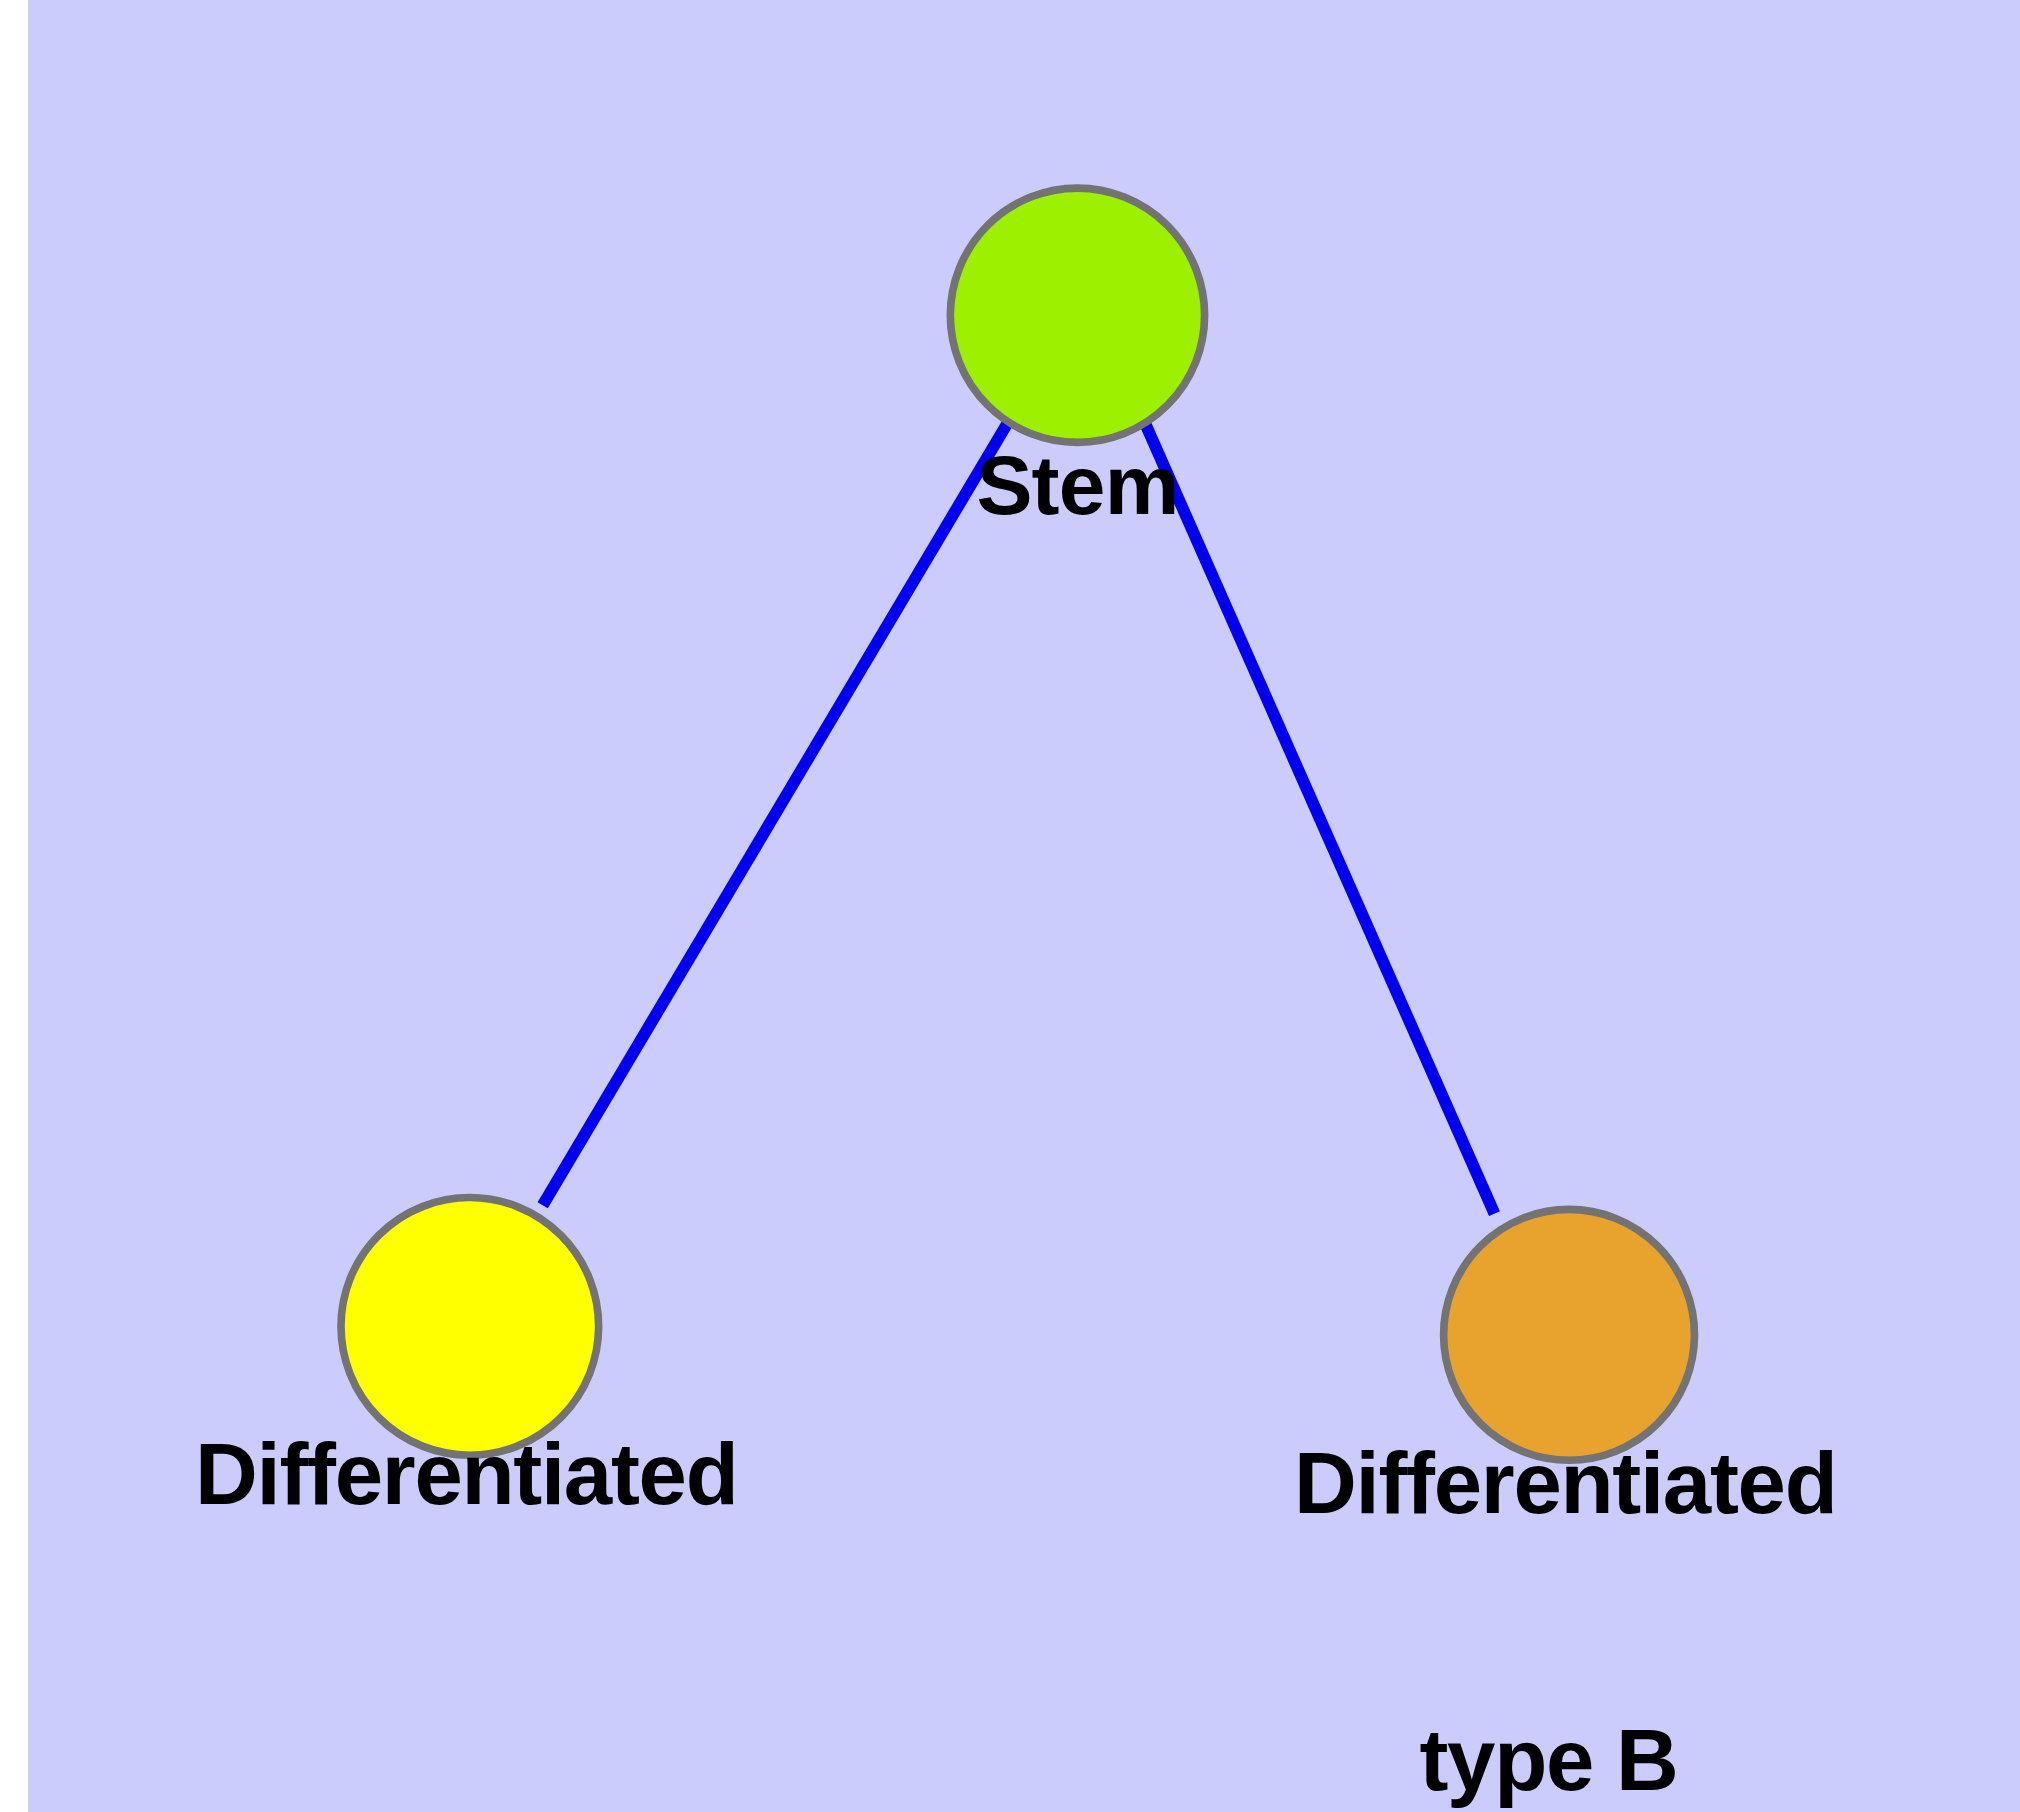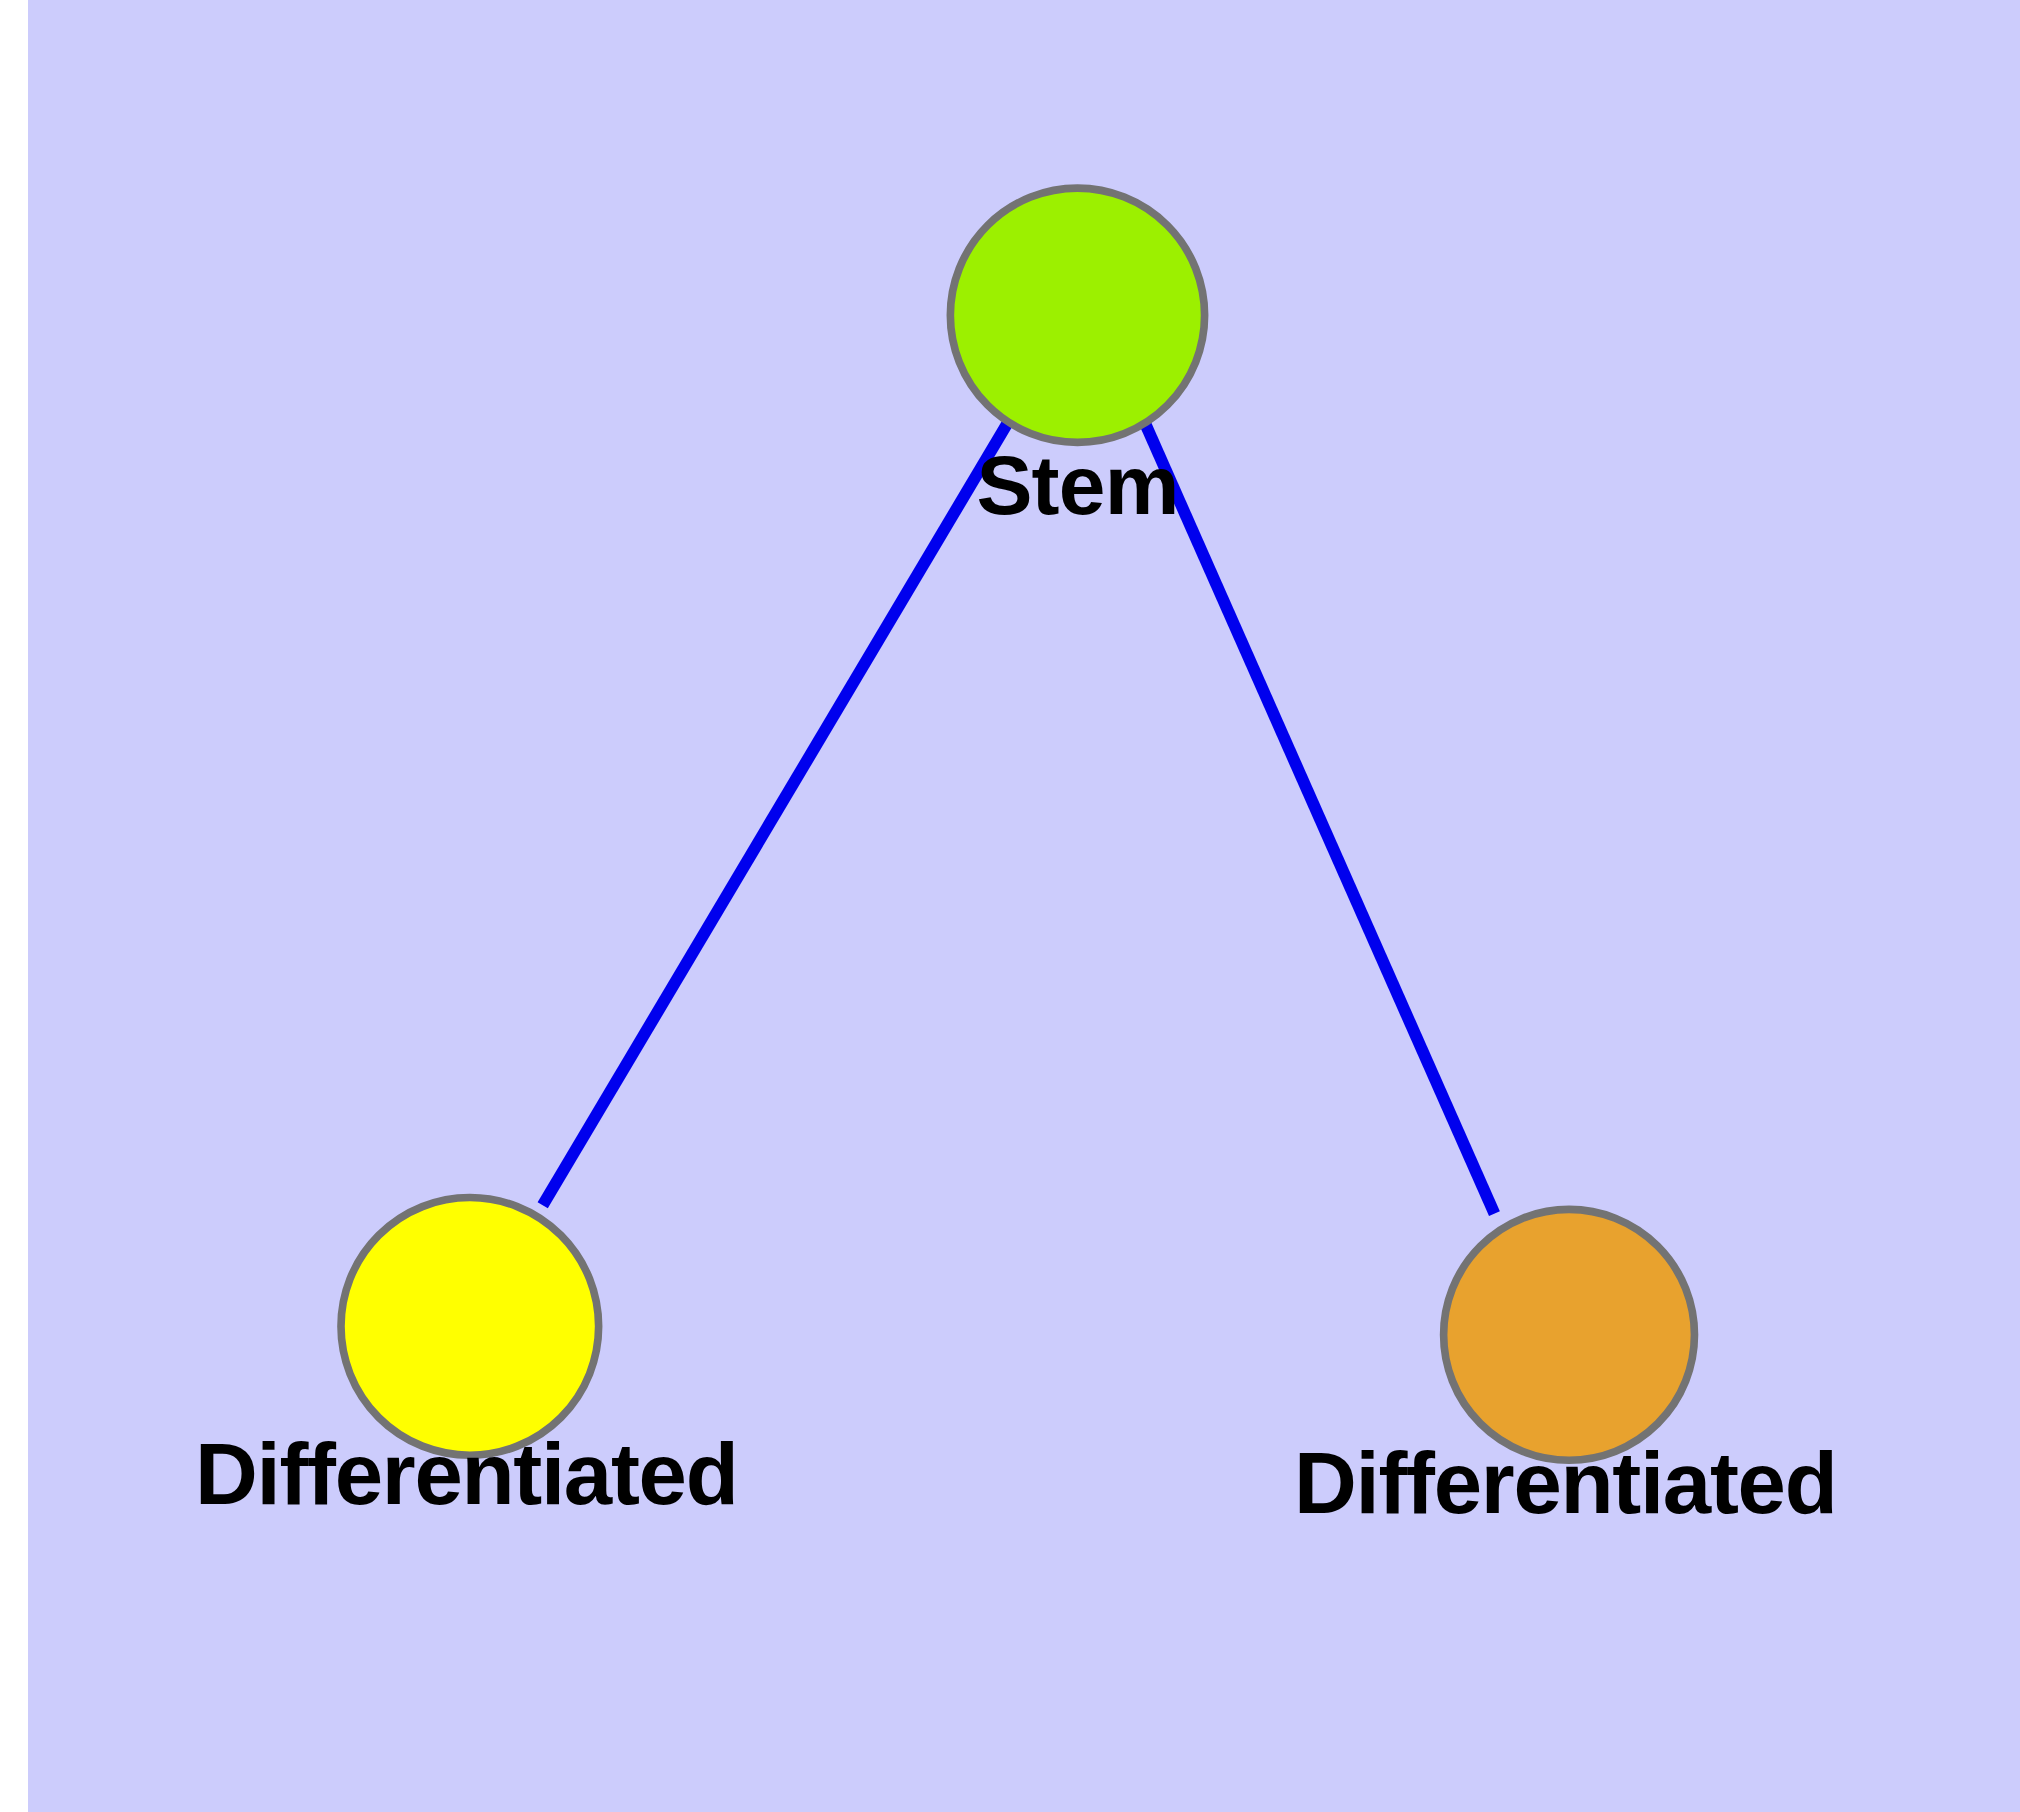--- a/index.html
+++ b/index.html
@@ -85,16 +85,17 @@
   <div class="node-label" id="label-stem" style="color: rgb(0, 0, 0);">
     <div>Stem</div>
   </div>
 
   <div class="node-label" id="label-diff-a" style="color: rgb(0, 0, 0);">
     <div>Differentiated</div>
   </div>
 
   <div class="node-label" id="label-diff-b" style="color: rgb(0, 0, 0);">
     <div>Differentiated</div>
+    <div>type B</div>
   </div>
 
 </div>
 
 
 </body></html>

